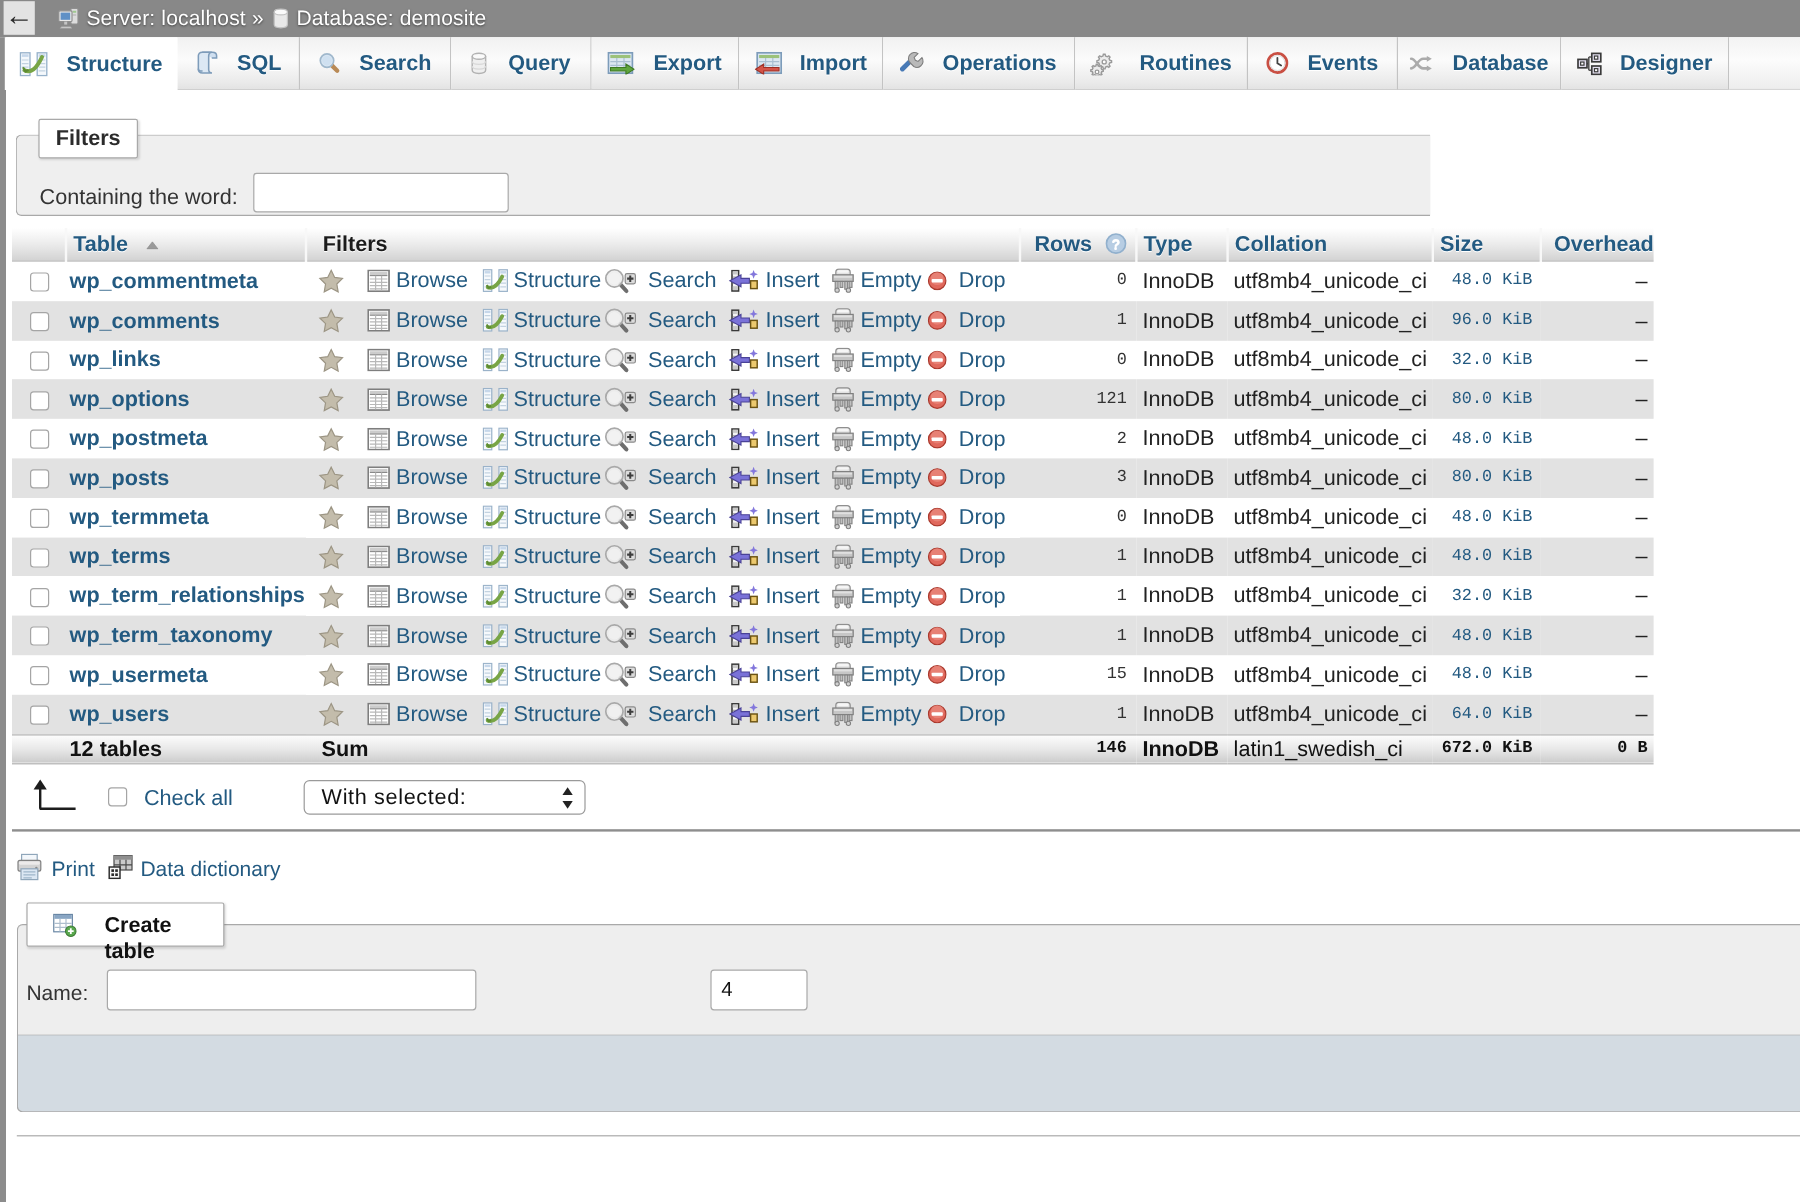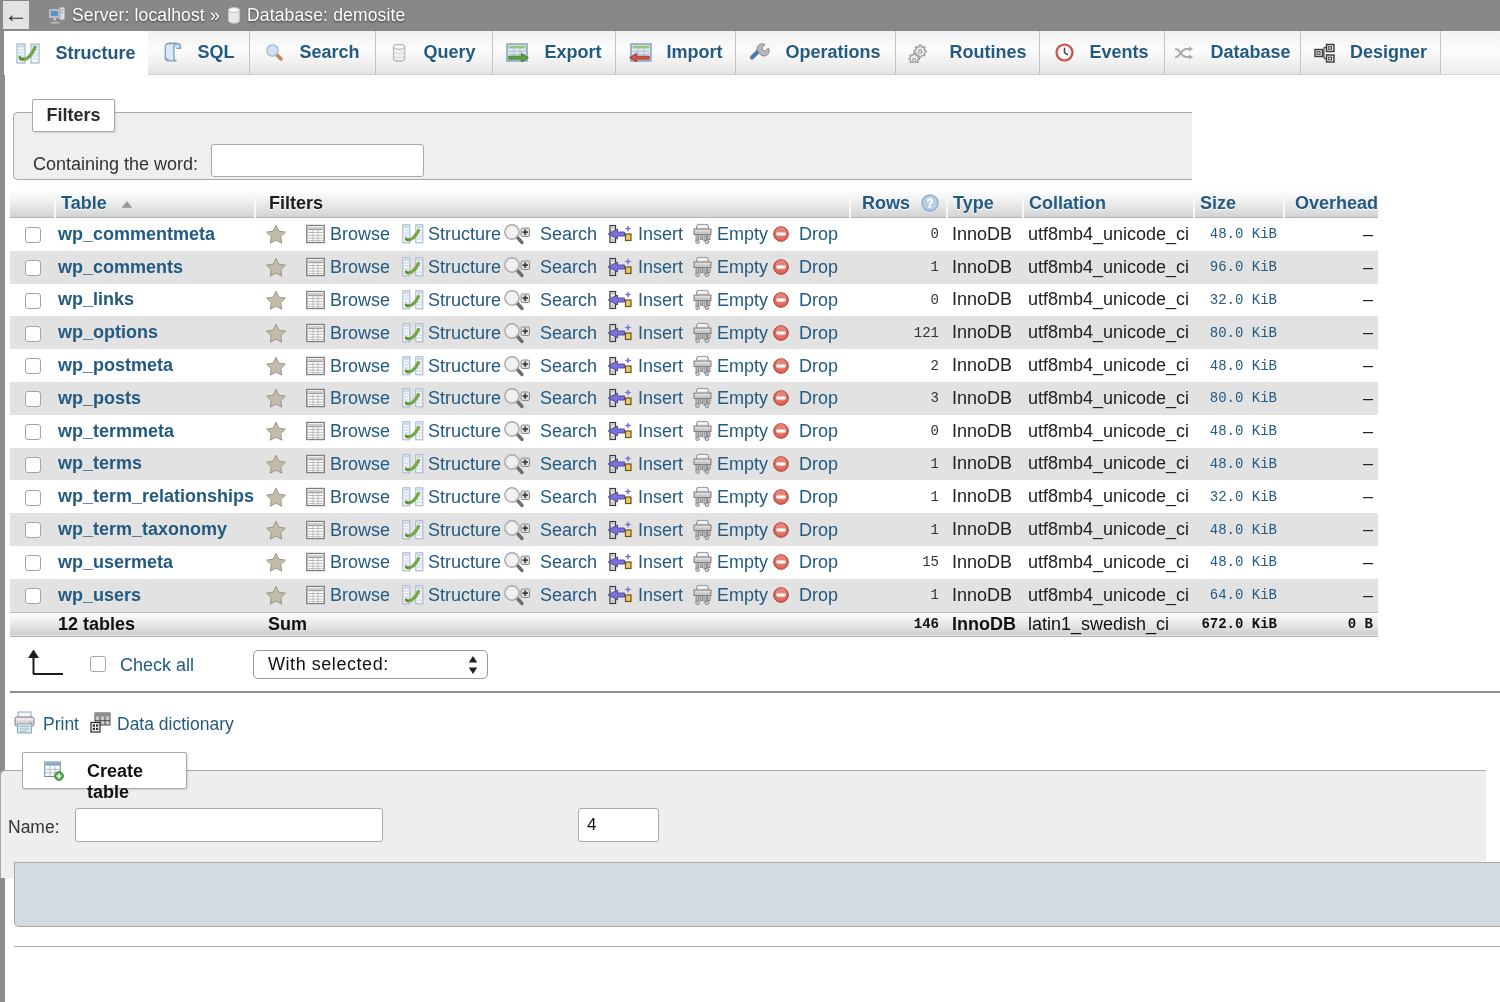--- a/index.html
+++ b/index.html
@@ -58,21 +58,21 @@
 #checkall-row .cbx { position:absolute; left:90px; top:8px; width:16px; height:16px; }
 #checkall-lbl { position:absolute; left:120px; top:7px; color:#235a81; }
 #withsel { position:absolute; left:253px; top:2px; width:235px; height:29px; border:1px solid #9a9a9a; border-radius:5px; background:#fff; }
 #withsel span.t { position:absolute; left:14px; top:3px; color:#111; letter-spacing:0.55px; }
 #withsel .updown { position:absolute; right:9px; top:4px; width:10px; height:20px; }
 hr.r1 { position:absolute; left:10px; top:691px; width:1490px; height:2px; background:#8e8e8e; border:none; }
 #printrow { position:absolute; left:0; top:711px; width:600px; height:24px; font-size:17.5px; white-space:nowrap; }
 #printrow a { color:#235a81; }
 
 
-#create { position:absolute; left:0; top:770px; width:1486px; height:108px; background:#eeeeee;
+#create { position:absolute; left:14px; top:770px; width:1486px; height:108px; background:#eeeeee;
   border:1px solid #a9a9a9; border-right:none; border-radius:5px 0 0 0; border-bottom:none;}
 #create-foot { position:absolute; left:14px; top:862px; width:1486px; height:65px; background:#d3dbe2;
   border:1px solid #a9a9a9; border-right:none; border-radius:0 0 0 5px; }
 #create-legend { position:absolute; left:22px; top:752px; width:165px; height:37px; background:#fff;
   border:1px solid #a9a9a9; border-radius:2px; font-weight:bold; font-size:18px; color:#111;
   box-shadow:1px 1px 2px rgba(0,0,0,.12); }
 #create-legend .ic { left:21px; top:8px; }
 #create-legend span.t { position:absolute; left:64px; top:8px; }
 #create label { position:absolute; font-size:17.5px; color:#333; top:0; line-height:112px; height:92px; white-space:nowrap; }
 #create input { position:absolute; top:37px; height:34px; border:1px solid #a9a9a9; border-radius:3px; background:#fff; font-size:17px; font-family:"Liberation Sans",sans-serif; padding-left:8px; color:#111;}

